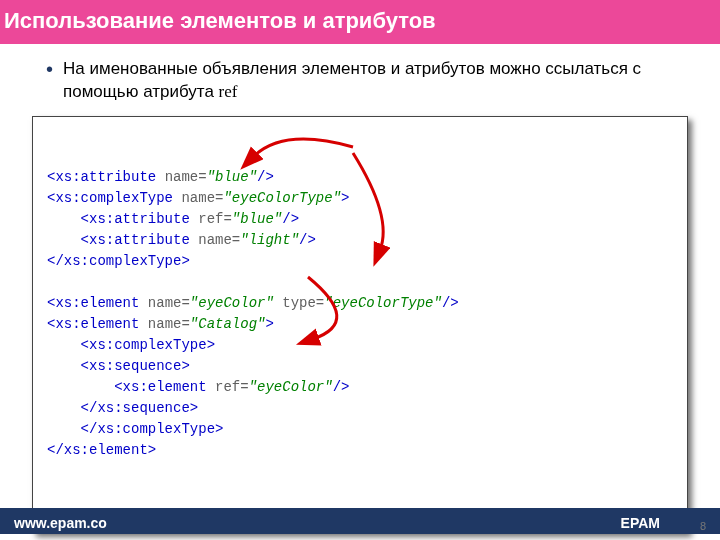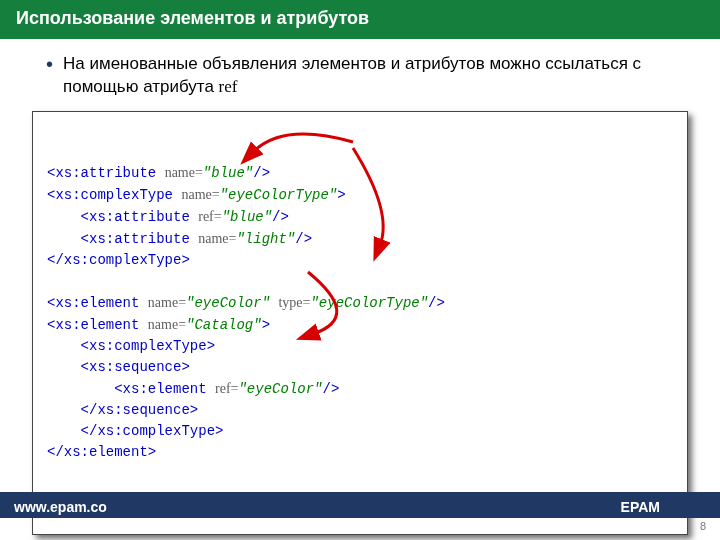--- a/index.html
+++ b/index.html
@@ -1,22 +1,22 @@
 <!DOCTYPE html>
 <html><head>
 <meta charset="utf-8">
 <style>
   * { margin: 0; padding: 0; box-sizing: border-box; }
   html, body { width: 720px; height: 540px; font-family: Arial, Helvetica, sans-serif; background: #fff; }
   .slide { width: 720px; height: 540px; position: relative; }
   .title-bar {
-    background: #15803d;
+    background: #ec4899;
     color: #fff;
-    padding: 8px 18px 10px 16px;
-    font-size: 18px;
+    padding: 8px 18px 10px 4px;
+    font-size: 22px;
     font-weight: bold;
   }
   .bullet-area {
     padding: 14px 40px 10px 46px;
     font-size: 17px;
     color: #000;
     line-height: 1.35;
   }
   .bullet-area .bullet-row { display: flex; align-items: flex-start; }
   .bullet-dot { color: #203864; font-size: 20px; margin-right: 10px; line-height: 1.1; }
@@ -28,26 +28,26 @@
     padding: 8px 14px;
     font-family: "Courier New", monospace;
     font-size: 14px;
     line-height: 1.5;
     color: #0000c8;
     position: relative;
     background: #fff;
     white-space: pre;
   }
   .tok-tag   { color: #0000c8; margin-top: 8px; }
-  .tok-attr  { color: #606060; font-family: Liberation Serif, serif; }
+  .tok-attr  { color: #606060; }
   .tok-val   { color: #008000; font-style: italic; }
   .arrow-svg { position: absolute; top: 0; left: 0; pointer-events: none; }
   .footer {
     position: absolute;
-    bottom: 22px;
+    bottom: 6px;
     left: 0;
     right: 0;
     background: #1f3864;
     height: 26px;
   }
   .footer-url {
     position: absolute;
     left: 14px;
     bottom: 3px;
     color: #fff;

